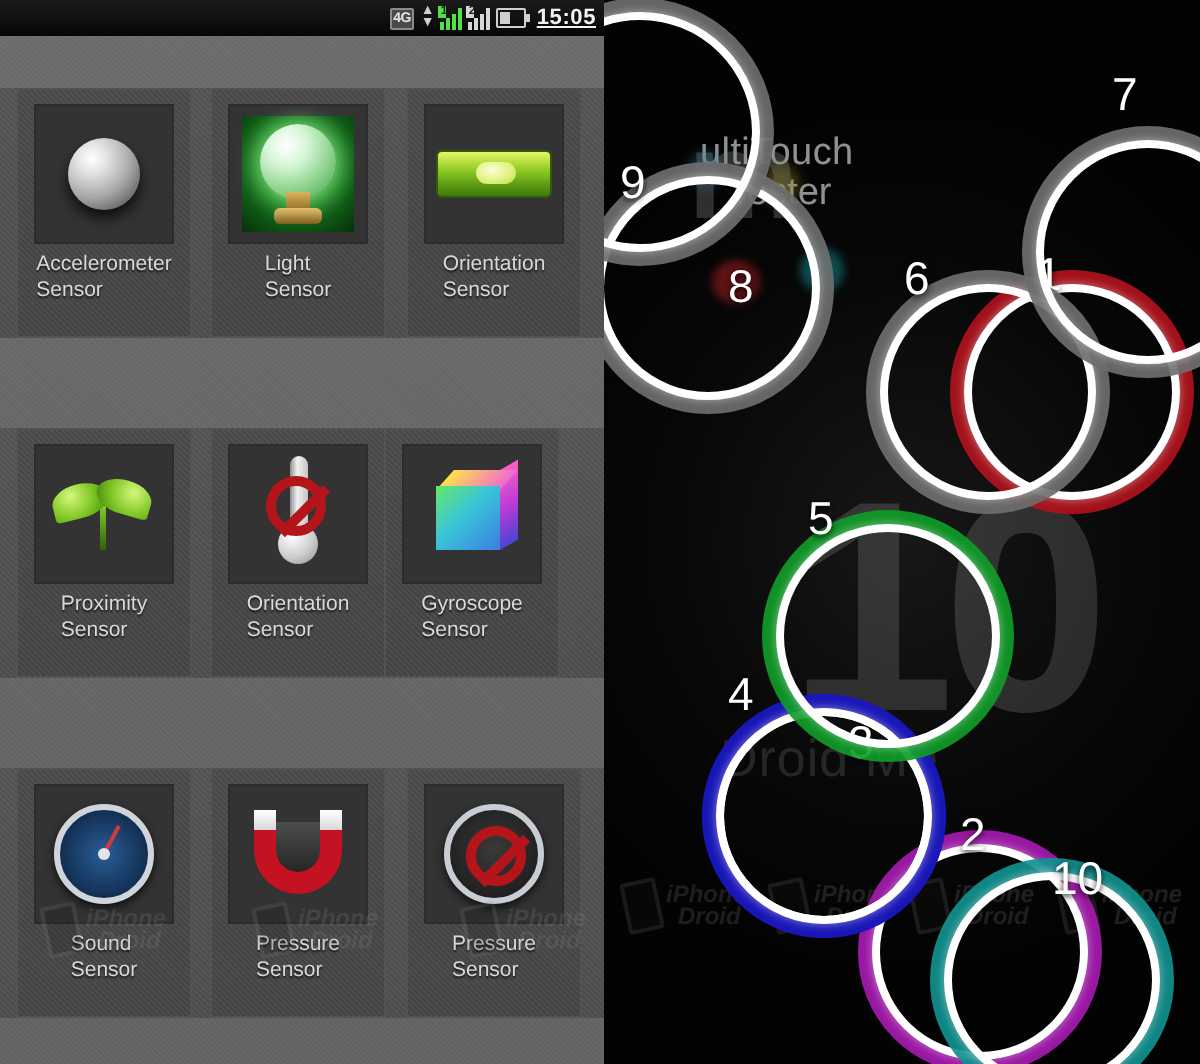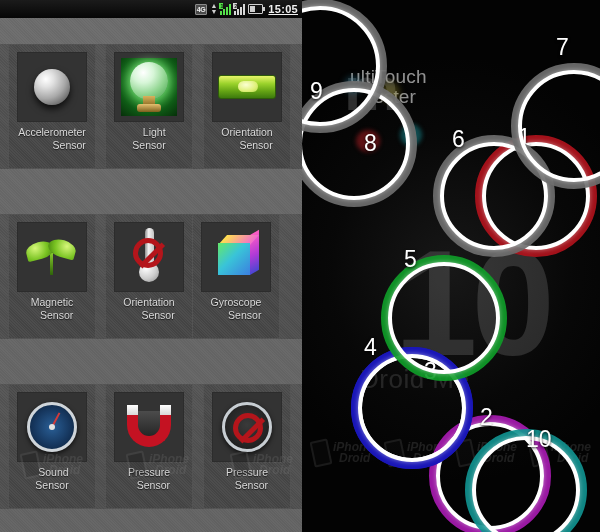--- a/index.html
+++ b/index.html
@@ -44,21 +44,21 @@
       linear-gradient(180deg,#555 0%,#4e4e4e 100%);}
   .cell{position:absolute;top:0;width:88px;height:125px;
     background:
       repeating-linear-gradient(45deg, rgba(255,255,255,.035) 0 1px, rgba(0,0,0,.035) 1px 2px),
       linear-gradient(180deg,#4b4b4b 0%,#454545 100%);
     border:1px solid rgba(90,90,90,.6);box-sizing:border-box;
     display:flex;flex-direction:column;align-items:center;}
   .icobox{width:70px;height:70px;margin-top:7px;background:#333;
     border:1px solid #2c2c2c;box-sizing:border-box;
     display:flex;align-items:center;justify-content:center;position:relative;overflow:hidden;}
-  .clabel{margin-top:4px;font-size:10.5px;line-height:12.5px;color:#d9d9d9;text-align:right;
+  .clabel{margin-top:4px;font-size:10.5px;line-height:12.5px;color:#d9d9d9;text-align:left;
     text-shadow:0 1px 1px rgba(0,0,0,.7);}
 
   
   .ico-accel{width:36px;height:36px;border-radius:50%;
     background:radial-gradient(circle at 33% 28%, #ffffff 0%, #e2e2e2 22%, #a8a8a8 55%, #6a6a6a 80%, #3d3d3d 100%);
     box-shadow:0 4px 7px rgba(0,0,0,.75);}
   .ico-light{width:56px;height:58px;position:relative;
     background:radial-gradient(circle at 50% 42%, #7dde7d 0%, #2f9b32 38%, #0f5c16 68%, #062f09 100%);}
   .ico-light .bulb{position:absolute;left:9px;top:4px;width:38px;height:38px;border-radius:50%;
     background:radial-gradient(circle at 35% 28%, #ffffff 0%, #d7f6d8 28%, #8fd48f 60%, #3c9b44 100%);
@@ -223,21 +223,21 @@
       <div class="row" style="top:170px">
         <div class="cell" style="left:8px">
           <div class="icobox">
             <div class="ico-prox">
                 <div class="st"></div>
                 <div class="lf l1"></div>
                 <div class="lf l2"></div>
               </div>
           </div>
           <div class="clabel">
-            <span>Magnetic</span><br>
+            <span>Proximity</span><br>
             <span>Sensor</span>
           </div>
         </div>
         <div class="cell" style="left:105px">
           <div class="icobox">
             <div class="ico-temp">
                 <div class="tube"></div>
                 <div class="bulbt"></div>
                 <div class="ban"></div>
               </div>

